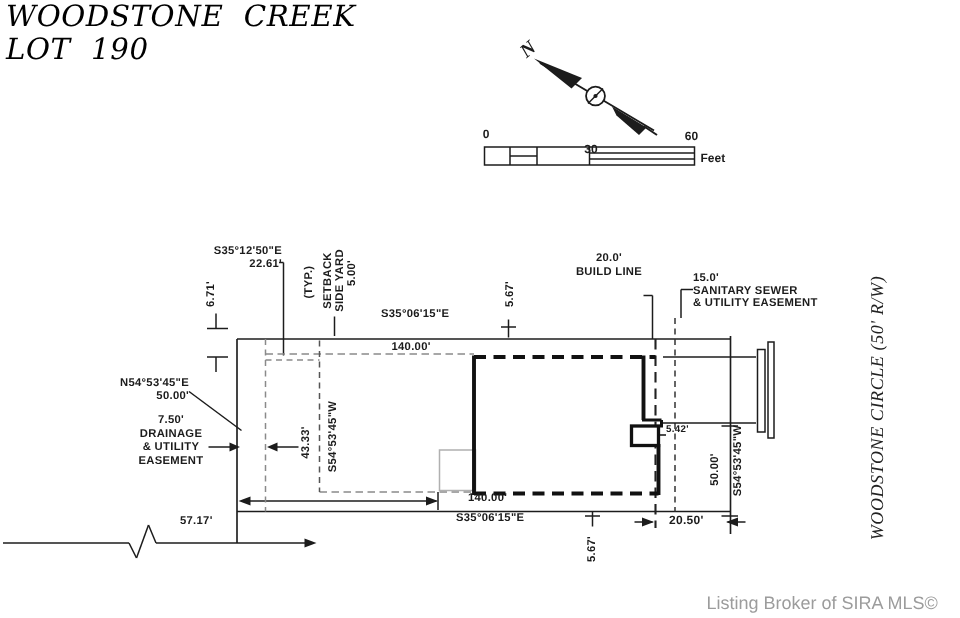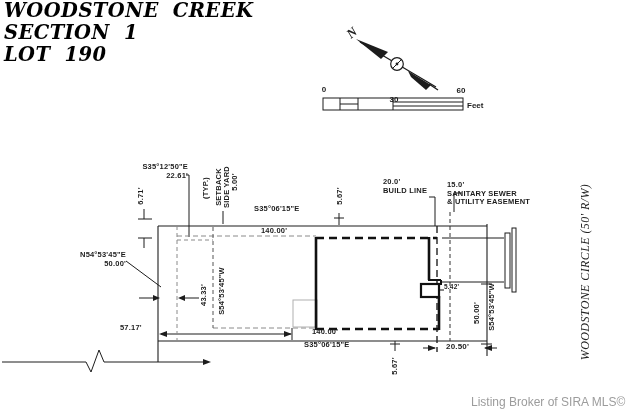--- a/index.html
+++ b/index.html
@@ -7,21 +7,21 @@
           font-family:"Liberation Sans",sans-serif;}
   .lines{position:absolute;left:0;top:0;}
   .lb{position:absolute;font-size:7.5px;font-weight:700;color:#1c1c1c;letter-spacing:.2px;
       white-space:nowrap;line-height:8.5px;}
   .blk{position:absolute;font-size:7.5px;font-weight:700;color:#1c1c1c;letter-spacing:.2px;
        line-height:8.5px;white-space:nowrap;}
   .blk span{display:block;}
   .rot{transform:translate(-50%,-50%) rotate(-90deg);transform-origin:center;}
   .ctr{transform:translateX(-50%);}
   .title{position:absolute;left:4px;top:0;font-family:"DejaVu Serif",serif;font-style:italic;
-         font-weight:700;font-size:19.5px;line-height:22px;color:#000;word-spacing:7px;
+         font-weight:400;font-size:19.5px;line-height:22px;color:#000;word-spacing:7px;
          letter-spacing:.4px;}
   .nlabel{position:absolute;font-family:"Liberation Serif",serif;font-style:italic;
           font-weight:700;font-size:13px;color:#1c1c1c;
           transform:translate(-50%,-50%) rotate(-40deg);}
   .sc{position:absolute;font-size:8px;font-weight:700;color:#1c1c1c;}
   .street{position:absolute;font-family:"Liberation Serif",serif;font-style:italic;
           font-size:12px;color:#222;letter-spacing:.4px;white-space:nowrap;
           transform:translate(-50%,-50%) rotate(-90deg);}
   .credit{position:absolute;font-size:12px;color:#9c9c9c;white-space:nowrap;}
 </style>
@@ -129,21 +129,20 @@
         <path d="M358,98 V110"></path>
         <path d="M393,98 V110"></path>
       <path d="M340,104 H358"></path>
       <path d="M393,102 H463"></path>
         <path d="M393,106 H463"></path>
     </g>
   </svg>
 
   <div class="title">
     <div>WOODSTONE CREEK</div>
-    <div>SECTION 1</div>
     <div>LOT 190</div>
   </div>
 
   <span class="nlabel" style="left:352px;top:33px">N</span>
 
   <span class="sc ctr" style="left:324px;top:85px">0</span>
   <span class="sc ctr" style="left:394px;top:95px">30</span>
   <span class="sc ctr" style="left:461px;top:86px">60</span>
   <span class="sc" style="left:467px;top:101px">Feet</span>
 
@@ -156,41 +155,47 @@
 
   <span class="lb rot" style="left:206px;top:188px">(TYP.)</span>
   <span class="lb rot" style="left:219px;top:187px">SETBACK</span>
   <span class="lb rot" style="left:227px;top:187px">SIDE YARD</span>
   <span class="lb rot" style="left:235px;top:182px">5.00'</span>
 
   <span class="lb" style="left:254px;top:205px">S35°06'15"E</span>
   <span class="lb" style="left:261px;top:227px">140.00'</span>
   <span class="lb rot" style="left:340px;top:196px">5.67'</span>
 
-  <div class="blk" style="left:383px;top:178px;width:46px;text-align:left">
+  <div class="blk" style="left:383px;top:168px;width:46px;text-align:center">
     <span>20.0'</span>
     <span>BUILD LINE</span>
   </div>
 
-  <div class="blk" style="left:447px;top:181px">
+  <div class="blk" style="left:462px;top:181px">
     <span>15.0'</span>
     <span>SANITARY SEWER</span>
     <span>&amp; UTILITY EASEMENT</span>
   </div>
 
   <div class="blk" style="left:64px;top:251px;width:62px;text-align:right">
     <span>N54°53'45"E</span>
     <span>50.00'</span>
   </div>
 
+  <div class="blk" style="left:90px;top:275px;width:48px;text-align:center;line-height:9px">
+    <span>7.50'</span>
+    <span>DRAINAGE</span>
+    <span>&amp; UTILITY</span>
+    <span>EASEMENT</span>
+  </div>
 
   <span class="lb rot" style="left:204px;top:295px">43.33'</span>
   <span class="lb rot" style="left:222px;top:291px">S54°53'45"W</span>
 
-  <span class="lb" style="left:120px;top:324px">57.17'</span>
+  <span class="lb" style="left:120px;top:343px">57.17'</span>
   <span class="lb" style="left:312px;top:328px">140.00'</span>
   <span class="lb" style="left:304px;top:341px">S35°06'15"E</span>
 
   <div class="blk" style="left:212px;top:348px;width:146px;text-align:center;line-height:9px">
   </div>
 
   <span class="lb rot" style="left:395px;top:366px">5.67'</span>
   <span class="lb" style="left:444px;top:283px;font-size:6.5px">5.42'</span>
   <span class="lb rot" style="left:477px;top:313px">50.00'</span>
   <span class="lb rot" style="left:492px;top:307px">S54°53'45"W</span>

